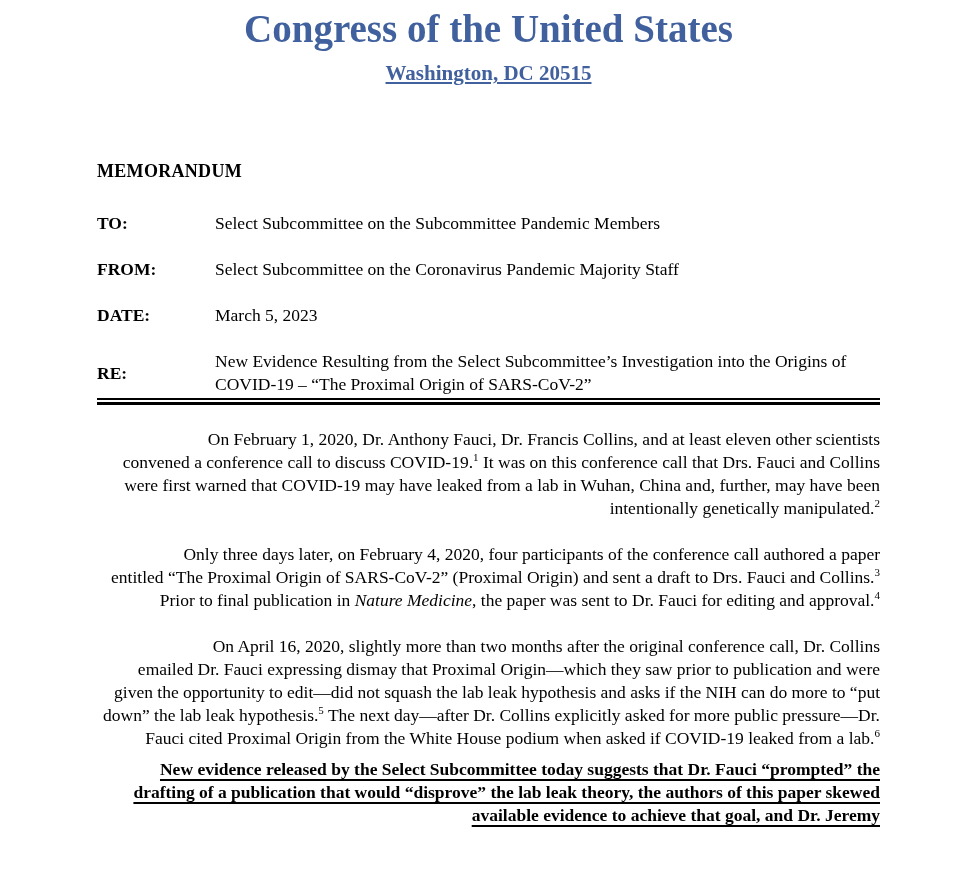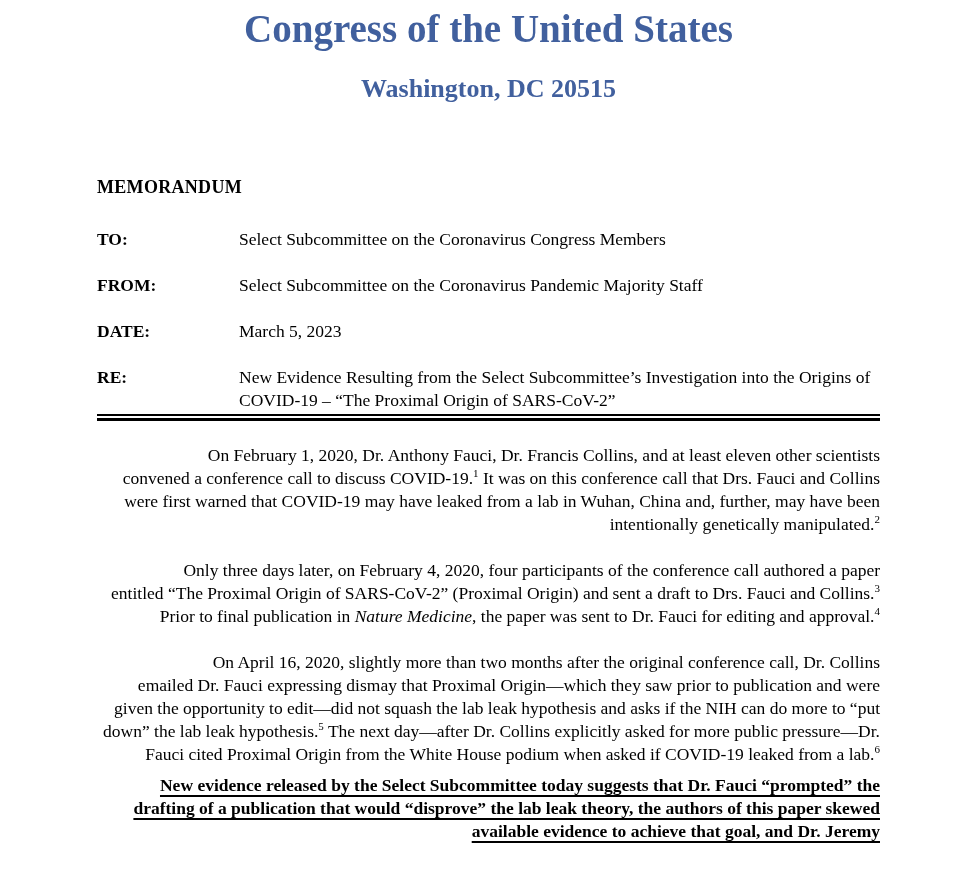--- a/index.html
+++ b/index.html
@@ -25,47 +25,47 @@
   
   .letterhead { text-align: center; }
   .lh1 {
     font-size: 39px;
     line-height: 46px;
     font-weight: bold;
     color: #41609e;
     letter-spacing: 0px;
   }
   .lh2 {
-    margin-top: 24px;
-    font-size: 26px;
+    margin-top: 8px;
+    font-size: 21px;
     line-height: 26px;
     font-weight: bold;
     color: #41609e;
+    text-decoration: underline;
   }
   
   .memo-title {
     margin-top: 74px;
     text-align: left;
     font-weight: bold;
     font-size: 18px;
     line-height: 23px;
     letter-spacing: 0.3px;
   }
   
   .fields {
     margin-top: 29px;
     font-size: 17.5px;
   }
   .field-row {
     display: flex;
     line-height: 23px;
     margin-bottom: 23px;
-    gap: 24px;
   }
-  .field-row:last-child { margin-bottom: 0; }
+  .field-row:last-child { margin-bottom: 0; align-items: center; }
   .flabel {
     flex: 0 0 118px;
     width: 118px;
     font-weight: bold;
   }
   .fvalue { flex: 1; }
   
   .rule {
     margin-top: 2px;
     height: 2px;
@@ -102,21 +102,21 @@
   <div class="letterhead">
     <div class="lh1">Congress of the United States</div>
     <div class="lh2">Washington, DC 20515</div>
   </div>
 
   <div class="memo-title">MEMORANDUM</div>
 
   <div class="fields">
     <div class="field-row">
       <span class="flabel">TO:</span>
-      <span class="fvalue">Select Subcommittee on the Coronavirus Congress Members</span>
+      <span class="fvalue">Select Subcommittee on the Subcommittee Pandemic Members</span>
     </div>
     <div class="field-row">
       <span class="flabel">FROM:</span>
       <span class="fvalue">Select Subcommittee on the Coronavirus Pandemic Majority Staff</span>
     </div>
     <div class="field-row">
       <span class="flabel">DATE:</span>
       <span class="fvalue">March 5, 2023</span>
     </div>
     <div class="field-row">

